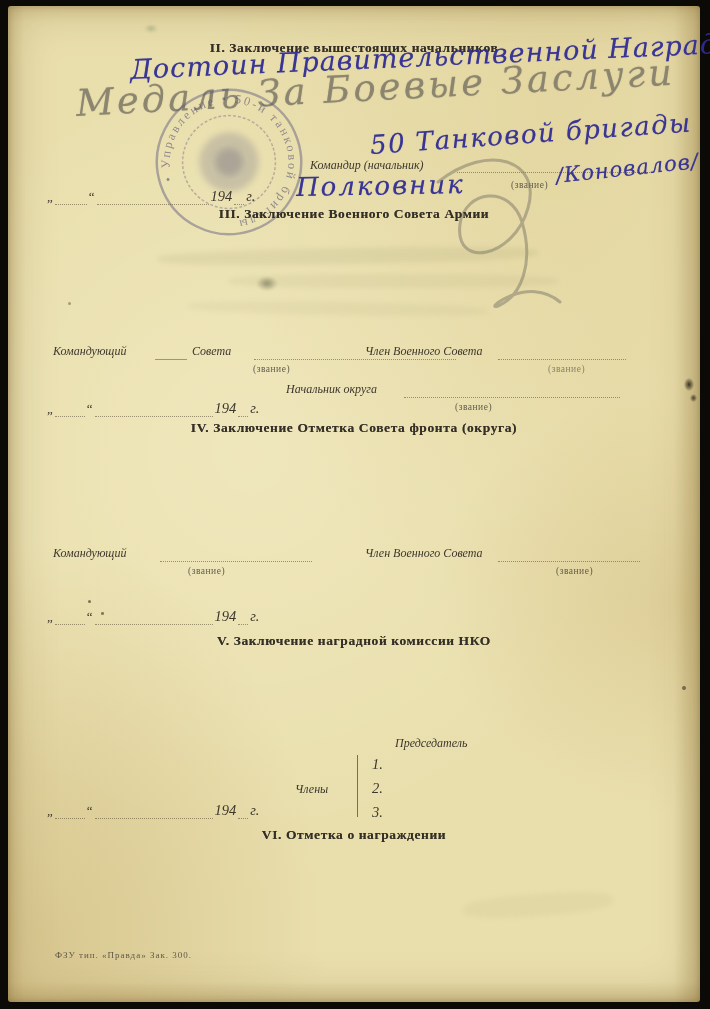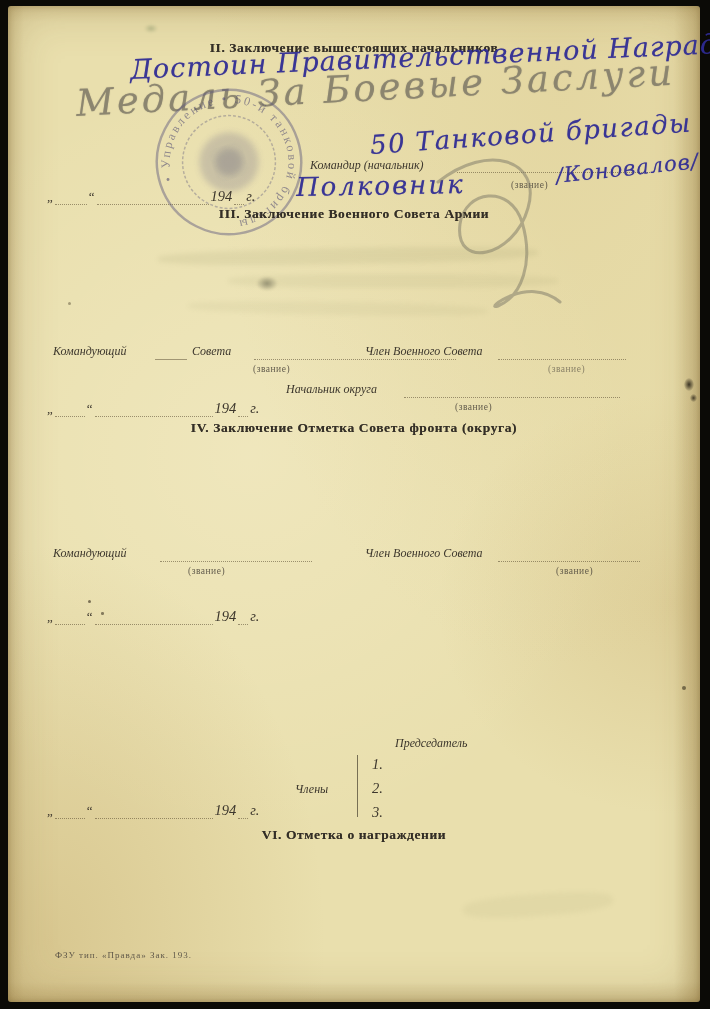--- a/index.html
+++ b/index.html
@@ -153,20 +153,21 @@
   <div class="dateline" style="left:37px;top:602px;">
     <span class="q">„</span>
       <span class="dseg" style="width:30px"></span>
       <span class="q">“</span>
       <span class="dseg" style="width:118px"></span>
       <span class="yr">194</span>
       <span class="dseg" style="width:10px"></span>
       <span class="yr">г.</span>
   </div>
 
+  <div class="heading" style="top:627px;">V. Заключение наградной комиссии НКО</div>
 
   <div class="lbl" style="left:387px;top:730px;">Председатель</div>
   <div class="lbl" style="left:287px;top:776px;">Члены</div>
   <div class="vline" style="left:349px;top:749px;height:62px;"></div>
   <div class="membercol" style="left:364px;top:750px;">1.</div>
   <div class="membercol" style="left:364px;top:774px;">2.</div>
   <div class="membercol" style="left:364px;top:798px;">3.</div>
 
   <div class="dateline" style="left:37px;top:796px;">
     <span class="q">„</span>
@@ -175,21 +176,21 @@
       <span class="dseg" style="width:118px"></span>
       <span class="yr">194</span>
       <span class="dseg" style="width:10px"></span>
       <span class="yr">г.</span>
   </div>
 
   <div class="heading" style="top:821px;">VI. Отметка о награждении</div>
 
   <div class="bleed" style="left:455px;top:888px;width:150px;height:22px;opacity:.08;transform:rotate(-4deg);"></div>
 
-  <div style="position:absolute;left:47px;top:944px;font-size:9px;letter-spacing:1px;color:#4a443c;opacity:.85;">ФЗУ  тип.  «Правда»  Зак.  193.</div>
+  <div style="position:absolute;left:47px;top:944px;font-size:9px;letter-spacing:1px;color:#4a443c;opacity:.85;">ФЗУ  тип.  «Правда»  Зак.  300.</div>
 
   <div class="spot" style="right:6px;top:372px;width:10px;height:13px;background:radial-gradient(ellipse, rgba(20,15,8,.8), transparent 75%);"></div>
   <div class="spot" style="right:3px;top:388px;width:7px;height:8px;background:radial-gradient(ellipse, rgba(20,15,8,.7), transparent 75%);"></div>
   <div class="spot" style="left:80px;top:594px;width:3px;height:3px;background:rgba(50,40,25,.6);"></div>
   <div class="spot" style="left:93px;top:606px;width:2.5px;height:2.5px;background:rgba(50,40,25,.55);"></div>
   <div class="spot" style="right:14px;top:680px;width:4px;height:4px;background:rgba(40,32,18,.55);"></div>
   <div class="spot" style="left:136px;top:18px;width:14px;height:9px;background:radial-gradient(ellipse, rgba(110,130,90,.4), transparent 70%);filter:blur(1px);"></div>
   <div class="spot" style="left:60px;top:296px;width:3px;height:3px;background:rgba(60,50,30,.4);"></div>
 </div>
 

